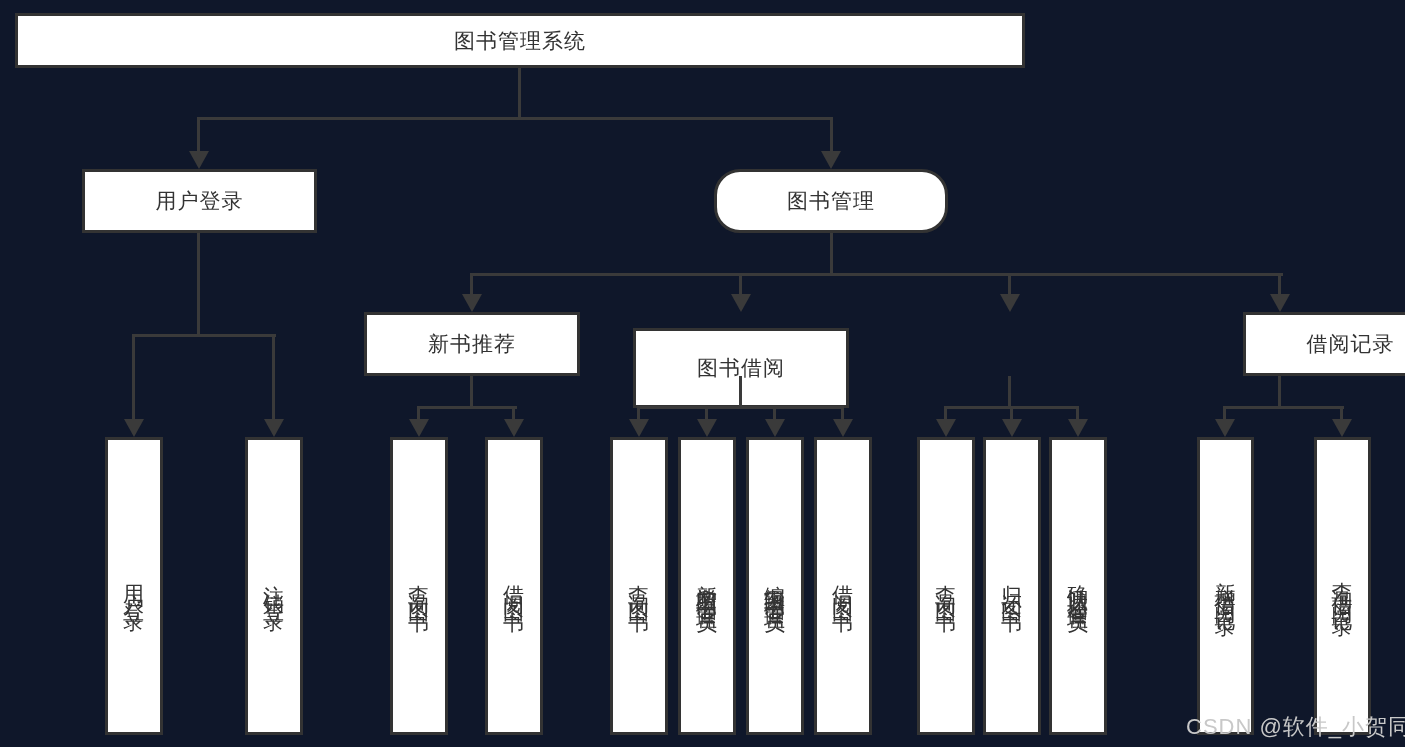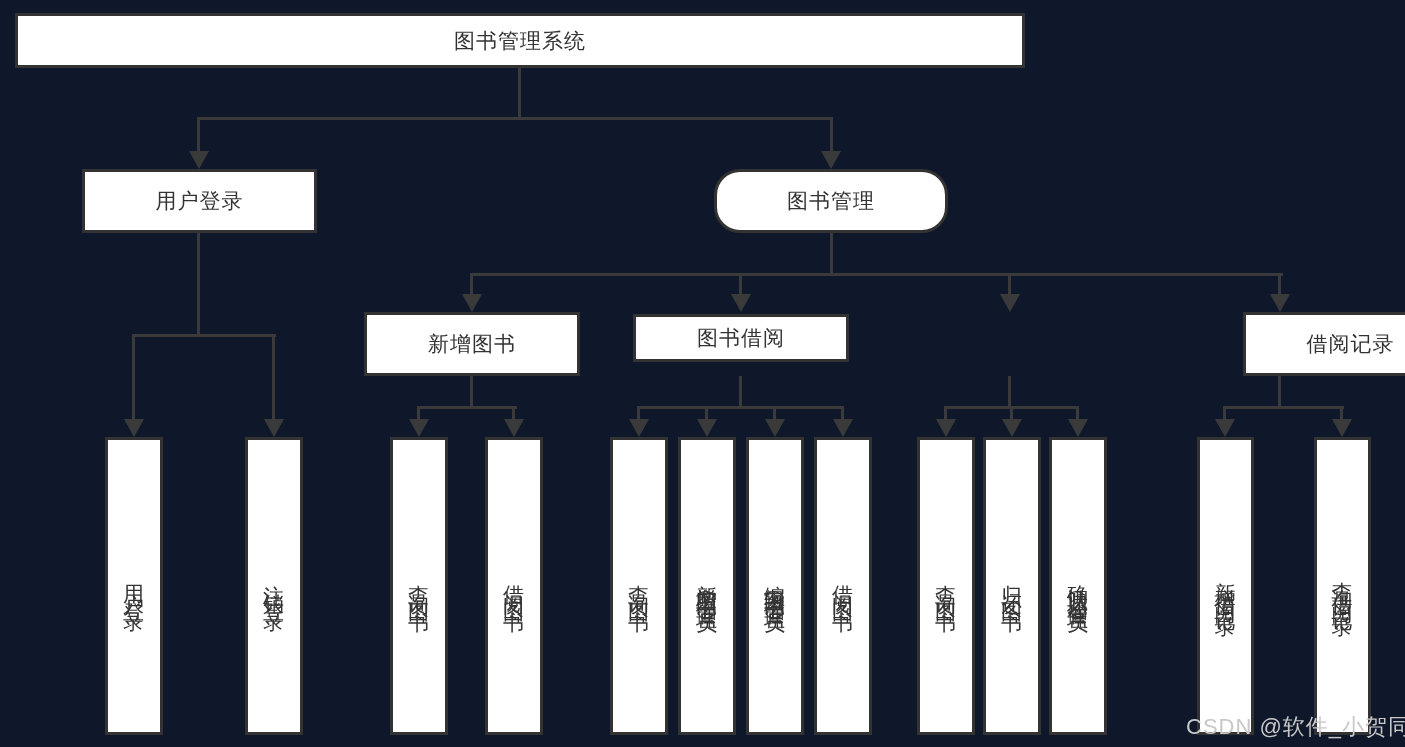--- a/index.html
+++ b/index.html
@@ -70,23 +70,23 @@
   </div>
 
   <div class="node hnode" style="left: 82px; top: 169px; width: 235px; height: 64px; border-color: rgb(51, 51, 51); color: rgb(51, 51, 51);">
     <span>用户登录</span>
   </div>
   <div class="node hnode" style="left: 714px; top: 169px; width: 234px; height: 64px; border-color: rgb(51, 51, 51); color: rgb(51, 51, 51); border-radius: 26px;">
     <span>图书管理</span>
   </div>
 
   <div class="node hnode" style="left: 364px; top: 312px; width: 216px; height: 64px; border-color: rgb(51, 51, 51); color: rgb(51, 51, 51);">
-    <span>新增图书</span>
+    <span>新书推荐</span>
   </div>
-  <div class="node hnode" style="left: 633px; top: 314px; width: 216px; height: 48px; border-color: rgb(51, 51, 51); color: rgb(51, 51, 51);">
+  <div class="node hnode" style="left: 633px; top: 328px; width: 216px; height: 80px; border-color: rgb(51, 51, 51); color: rgb(51, 51, 51);">
     <span>图书借阅</span>
   </div>
   <div class="node hnode" style="left: 1243px; top: 312px; width: 215px; height: 64px; border-color: rgb(51, 51, 51); color: rgb(51, 51, 51);">
     <span>借阅记录</span>
   </div>
 
   <div class="node leaf" style="left: 105px; top: 437px; width: 58px; height: 298px; border-color: rgb(51, 51, 51); color: rgb(51, 51, 51);">
     <span>用户登录</span>
   </div>
   <div class="node leaf" style="left: 245px; top: 437px; width: 58px; height: 298px; border-color: rgb(51, 51, 51); color: rgb(51, 51, 51);">

